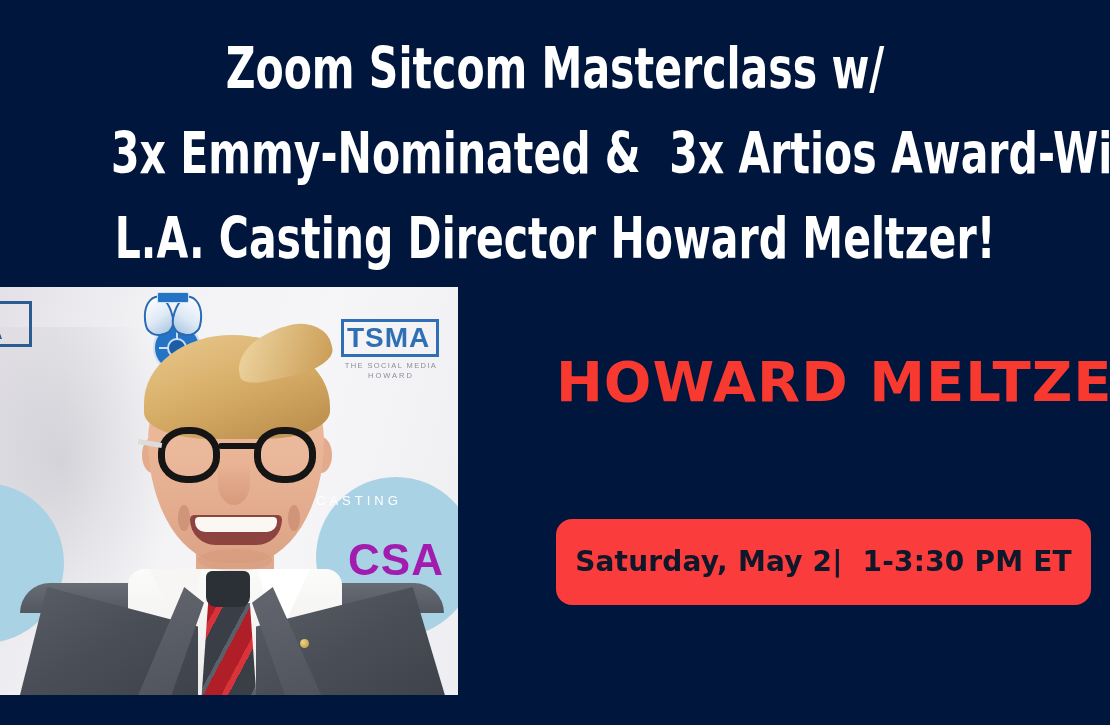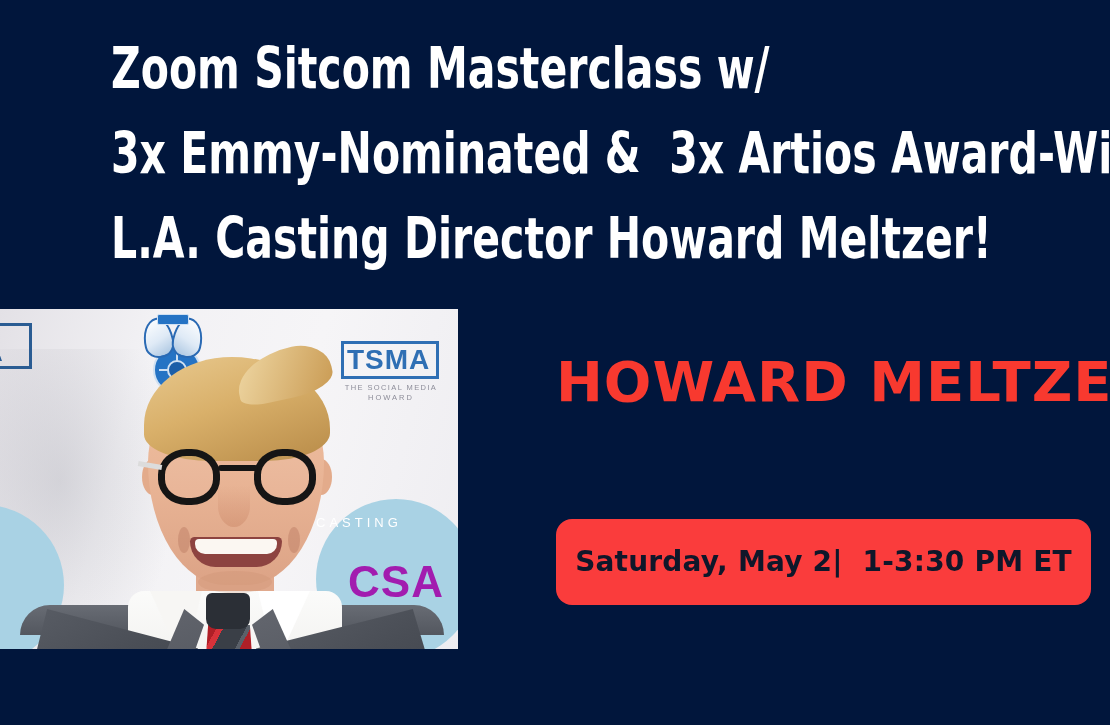--- a/index.html
+++ b/index.html
@@ -15,39 +15,40 @@
     width:1110px; height:725px;
     background:#01163c;
     overflow:hidden;
   }
 
   
   .headline {
     position:absolute;
     left:0; top:26px;
     width:1110px;
+    text-align:center;
     color:#ffffff;
   }
   .headline .hl {
     display:block;
     font-family:"Liberation Sans Narrow","DejaVu Sans Condensed","Liberation Sans",sans-serif;
     font-weight:700;
     font-size:57px;
     line-height:85px;
     letter-spacing:0px;
     white-space:pre;
     transform:scaleX(0.80);
     transform-origin:center center;
   }
 
   
   .photo {
     position:absolute;
-    left:0; top:309px;
-    width:458px; height:340px;
+    left:0; top:287px;
+    width:458px; height:408px;
     overflow:hidden;
     background:#eceaef;
   }
   .backdrop {
     position:absolute; inset:0;
     background:
       linear-gradient(105deg,#e3e1e6 0%,#f2f1f4 28%,#f6f5f7 60%,#eeedf1 100%);
   }
   .bd-shadow {
     position:absolute; left:-20px; top:40px;

